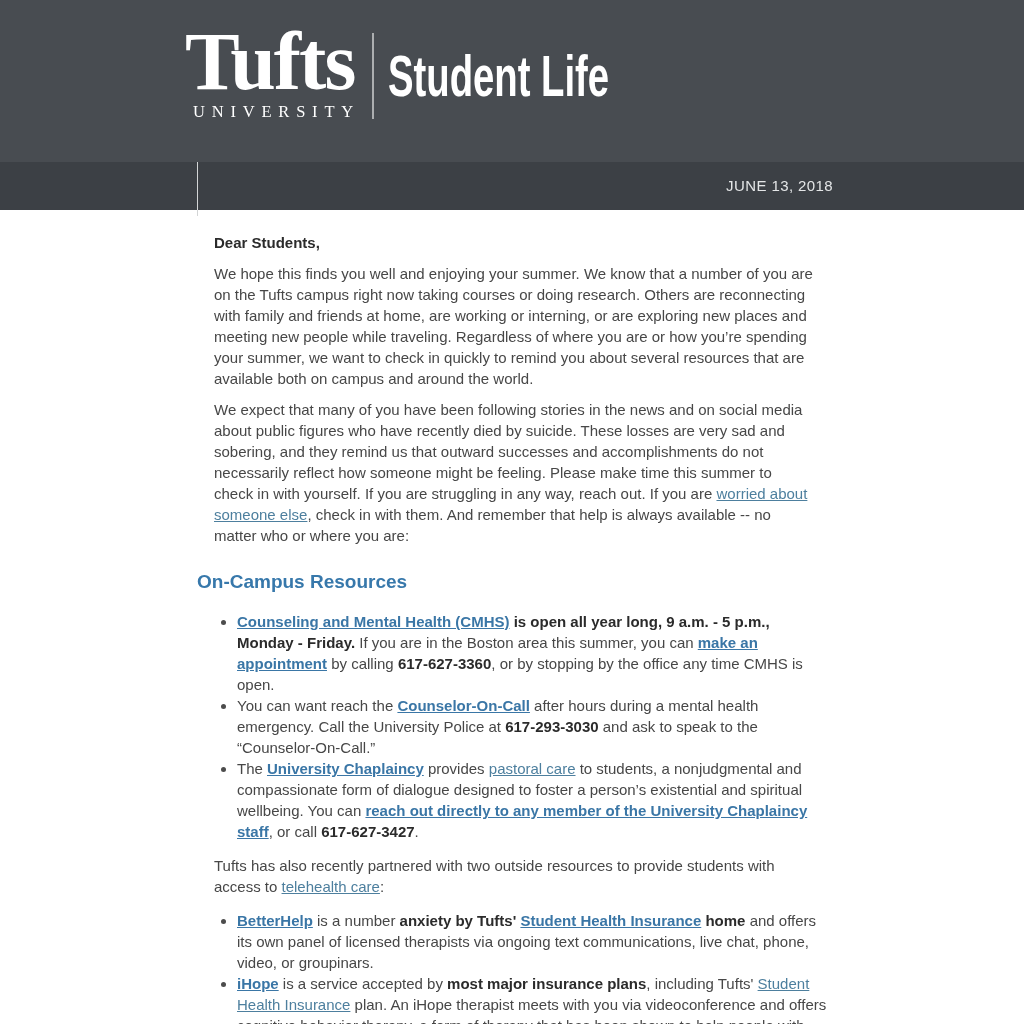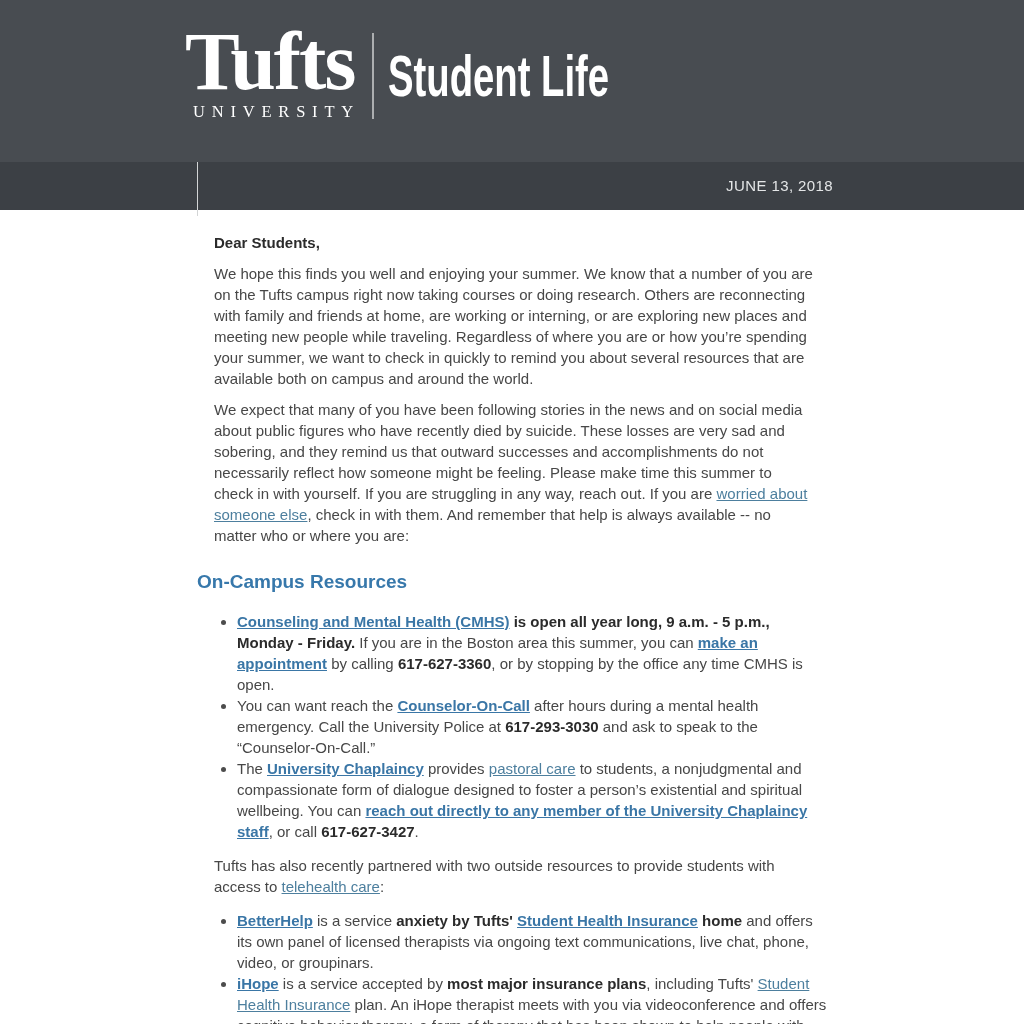--- a/index.html
+++ b/index.html
@@ -70,18 +70,18 @@
       <p><span>We hope this finds you well and enjoying your summer. We know that a number of you are on the Tufts campus right now taking courses or doing research. Others are reconnecting with family and friends at home, are working or interning, or are exploring new places and meeting new people while traveling. Regardless of where you are or how you’re spending your summer, we want to check in quickly to remind you about several resources that are available both on campus and around the world.</span></p>
       <p><span>We expect that many of you have been following stories in the news and on social media about public figures who have recently died by suicide. These losses are very sad and sobering, and they remind us that outward successes and accomplishments do not necessarily reflect how someone might be feeling. Please make time this summer to check in with yourself. If you are struggling in any way, reach out. If you are </span><a href="#">worried about someone else</a><span>, check in with them. And remember that help is always available -- no matter who or where you are:</span></p>
       <h2>On-Campus Resources</h2>
       <ul>
         <li><a href="#" class="b">Counseling and Mental Health (CMHS)</a><span class="b"> </span><span class="b">is open all year long, 9 a.m. - 5 p.m., Monday - Friday.</span><span> If you are in the Boston area this summer, you can </span><a href="#" class="b">make an appointment</a><span> by calling </span><span class="b">617-627-3360</span><span>, or by stopping by the office any time CMHS is open.</span></li>
         <li><span>You can want reach the </span><a href="#" class="b">Counselor-On-Call</a><span> after hours during a mental health emergency. Call the University Police at </span><span class="b">617-293-3030</span><span> and ask to speak to the “Counselor-On-Call.”</span></li>
         <li><span>The </span><a href="#" class="b">University Chaplaincy</a><span> provides </span><a href="#">pastoral care</a><span> to students, a nonjudgmental and compassionate form of dialogue designed to foster a person’s existential and spiritual wellbeing. You can </span><a href="#" class="b">reach out directly to any member of the University Chaplaincy staff</a><span>, or call </span><span class="b">617-627-3427</span><span>.</span></li>
       </ul>
       <p><span>Tufts has also recently partnered with two outside resources to provide students with access to </span><a href="#">telehealth care</a><span>:</span></p>
       <ul>
-        <li><a href="#" class="b">BetterHelp</a><span> is a service </span><span class="b">anxiety by Tufts' </span><a href="#" class="b">Student Health Insurance</a><span class="b"> home</span><span> and offers its own panel of licensed therapists via ongoing text communications, live chat, phone, video, or groupinars.</span></li>
+        <li><a href="#" class="b">BetterHelp</a><span> is a number </span><span class="b">anxiety by Tufts' </span><a href="#" class="b">Student Health Insurance</a><span class="b"> home</span><span> and offers its own panel of licensed therapists via ongoing text communications, live chat, phone, video, or groupinars.</span></li>
         <li><a href="#" class="b">iHope</a><span> is a service accepted by </span><span class="b">most major insurance plans</span><span>, including Tufts' </span><a href="#">Student Health Insurance</a><span> plan. An iHope therapist meets with you via videoconference and offers cognitive behavior therapy, a form of therapy that has been shown to help people with many conditions, including insomnia, anxiety, and depression.</span></li>
       </ul>
     </main>
 
 </div>
 
 </body></html>

